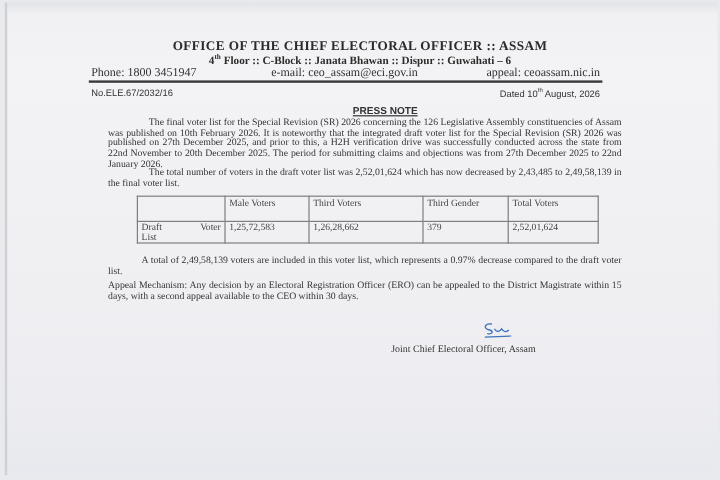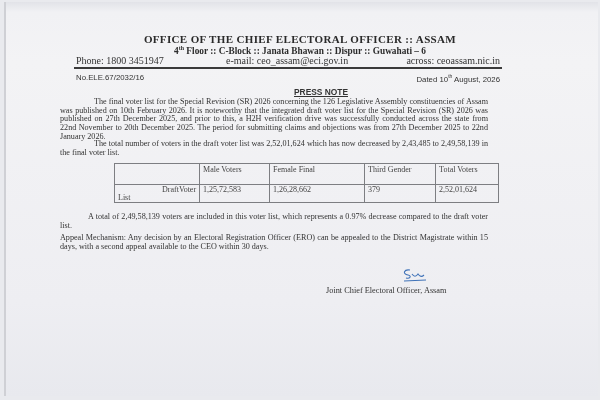--- a/index.html
+++ b/index.html
@@ -38,78 +38,78 @@
   }
   .ref-no { position: absolute; left: 2px; }
   .ref-date { position: absolute; right: 2px; }
   .ref-date sup { font-size: 5px; }
   .press {
     position: absolute; top: 87px; left: 0; width: 600px; text-align: center;
     font-family: "Liberation Sans", "DejaVu Sans", sans-serif; font-weight: bold;
     font-size: 8.4px; text-decoration: underline; color: #333; margin-left: 21px;
   }
   .para {
-    position: absolute; left: 60px; width: 428px;
+    position: absolute; left: 90px; width: 428px;
     font-size: 8.15px; line-height: 8.7px; text-align: justify; color: #333;
   }
   .p1 { top: 98px; text-indent: 34px; }
   .p2 { top: 140px; text-indent: 34px; }
   .p3 { top: 213px; text-indent: 28px; }
   .p4 { top: 234px; }
   table.votes {
     position: absolute; top: 163px; left: 114px; width: 385px;
     border-collapse: collapse; font-size: 8px; color: #444;
   }
   table.votes td, table.votes th {
     border: 1px solid #7d7e82; padding: 0 3px; vertical-align: top;
     font-weight: normal; text-align: left; line-height: 8px;
   }
   table.votes tr.hrow th { height: 18px; padding-top: 2px; }
   table.votes tr.drow td { height: 16px; padding-top: 1px; }
-  .rowlabel { display: flex; justify-content: space-between; margin-left: 44px; }
+  .rowlabel { display: flex; justify-content: space-between; }
   .c0 { width: 66px; } .c1 { width: 63px; } .c2 { width: 88px; } .c3 { width: 64px; }
   .sig {
     position: absolute; top: 266px; left: 396px; width: 40px; height: 18px;
   }
   .designation {
     position: absolute; top: 286px; left: 326px;
     font-size: 8.3px; color: #333;
   }
 </style>
 </head>
 <body>
 
 <div class="page"></div>
 
 <div class="hdr-title">OFFICE OF THE CHIEF ELECTORAL OFFICER :: ASSAM</div>
 <div class="hdr-addr"><span>4</span><sup>th</sup><span> Floor :: C-Block :: Janata Bhawan :: Dispur :: Guwahati – 6</span></div>
 
 <div class="contact-row">
   <span style="left:2px">Phone: 1800 3451947</span>
   <span style="left:152px">e-mail: ceo_assam@eci.gov.in</span>
-  <span style="right:2px">across: ceoassam.nic.in</span>
+  <span style="right:2px">appeal: ceoassam.nic.in</span>
 </div>
 <div class="rule"></div>
 
 <div class="ref-row">
   <span class="ref-no">No.ELE.67/2032/16</span>
   <span class="ref-date"><span>Dated 10</span><sup>th</sup><span> August, 2026</span></span>
 </div>
 
 <div class="press">PRESS NOTE</div>
 
 <div class="para p1">The final voter list for the Special Revision (SR) 2026 concerning the 126 Legislative Assembly constituencies of Assam was published on 10th February 2026. It is noteworthy that the integrated draft voter list for the Special Revision (SR) 2026 was published on 27th December 2025, and prior to this, a H2H verification drive was successfully conducted across the state from 22nd November to 20th December 2025. The period for submitting claims and objections was from 27th December 2025 to 22nd January 2026.</div>
 <div class="para p2">The total number of voters in the draft voter list was 2,52,01,624 which has now decreased by 2,43,485 to 2,49,58,139 in the final voter list.</div>
 
 <table class="votes">
   <tbody>
       <tr class="hrow">
     <th class="c0"></th>
     <th class="c1">Male Voters</th>
-    <th class="c2">Female Final</th>
+    <th class="c2">Third Voters</th>
     <th class="c3">Third Gender</th>
     <th>Total Voters</th>
   </tr>
   <tr class="drow">
     <td>
           <div class="rowlabel">
             <span>Draft</span>
             <span>Voter</span>
           </div>
           <div>List</div>

